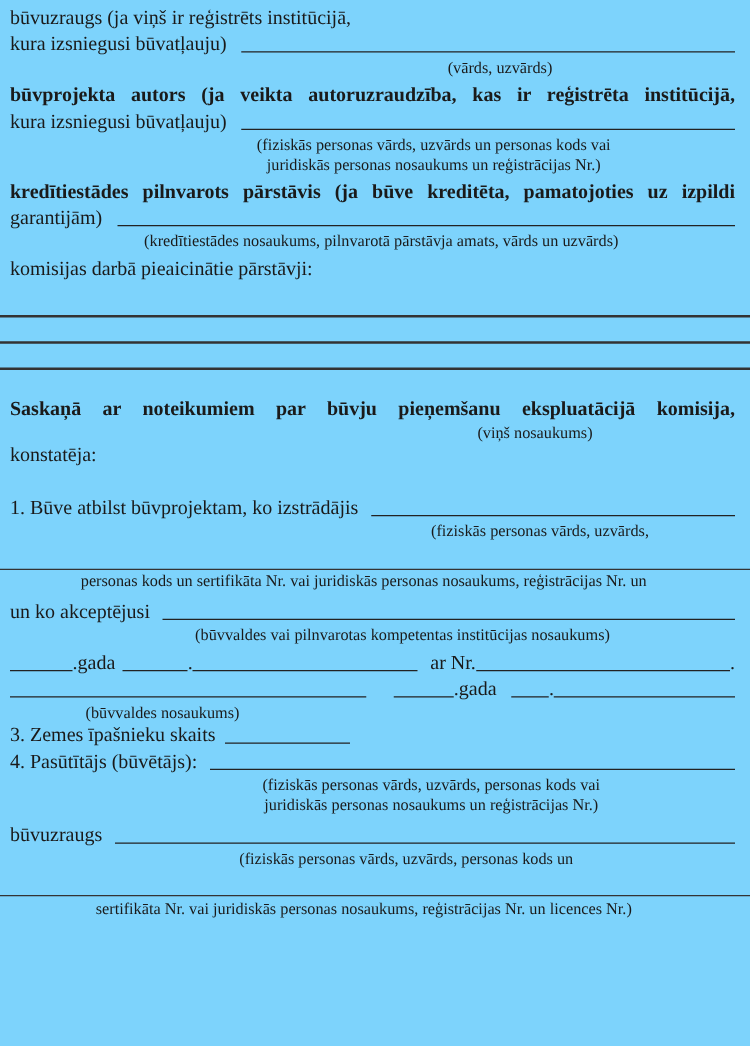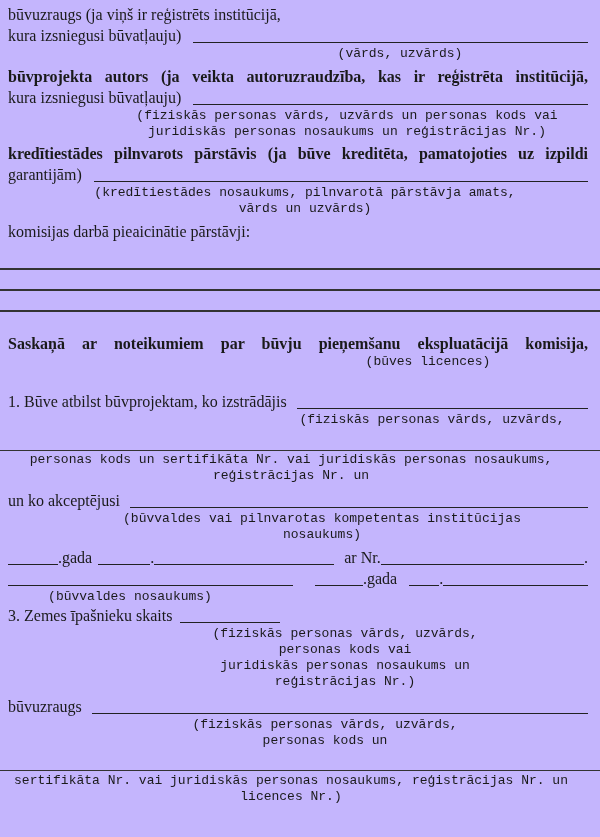--- a/index.html
+++ b/index.html
@@ -1,35 +1,35 @@
 <!DOCTYPE html>
 <html><head>
 <meta charset="utf-8">
 <style>
   html,body { margin:0; padding:0; background:#e8e8e8; }
   .page {
     position:relative;
     width:600px; height:837px;
     margin:0 auto;
-    background:#c4b5fd;
+    background:#7dd3fc;
     color:#1a1a1a;
     font-family:"Liberation Serif", serif;
     font-size:16px;
     line-height:21px;
     box-sizing:border-box;
     padding-top:4px;
     overflow:hidden;
   }
   .row { padding-left:8px; padding-right:12px; }
   .just { text-align:justify; text-align-last:justify;font-weight:bold; }
   .fl { display:flex; align-items:baseline; }
   .fl .lbl { white-space:nowrap; flex:0 0 auto; }
   .bl { border-bottom:1px solid #222; position:relative; top:2px; flex:0 0 auto; }
   .grow { flex:1 1 auto; }
-  .cap { font-size:13px; line-height:16px; text-align:center;font-family:Liberation Mono, monospace; }
+  .cap { font-size:13px; line-height:16px; text-align:center; }
   .hr { border-bottom:2px solid #333; height:0; }
 </style>
 </head>
 <body>
 
 <div class="page">
 
   <div class="row">būvuzraugs (ja viņš ir reģistrēts institūcijā,</div>
   <div class="row fl">
     <span class="lbl">kura izsniegusi būvatļauju)</span>
@@ -51,21 +51,22 @@
     <span class="bl grow" style="margin-left:12px"></span>
   </div>
   <div class="cap" style="margin-left:90px;width:430px">(kredītiestādes nosaukums, pilnvarotā pārstāvja amats, vārds un uzvārds)</div>
 
   <div class="row" style="margin-top:4px">komisijas darbā pieaicinātie pārstāvji:</div>
   <div class="hr" style="margin-top:26px"></div>
   <div class="hr" style="margin-top:19px"></div>
   <div class="hr" style="margin-top:19px"></div>
 
   <div class="row just" style="margin-top:21px">Saskaņā ar noteikumiem par būvju pieņemšanu ekspluatācijā komisija,</div>
-  <div class="cap" style="margin-left:270px;width:316px">(būves licences)</div>
+  <div class="cap" style="margin-left:270px;width:316px">(viņš nosaukums)</div>
+  <div class="row">konstatēja:</div>
 
   <div class="row fl" style="margin-top:21px">
     <span class="lbl">1. Būve atbilst būvprojektam, ko izstrādājis</span>
     <span class="bl grow" style="margin-left:10px"></span>
   </div>
   <div class="cap" style="margin-left:280px;width:304px">(fiziskās personas vārds, uzvārds,</div>
   <div class="hr" style="margin-top:22px;border-bottom-width:1px"></div>
   <div class="cap" style="margin-top:1px;margin-left:8px;width:566px">personas kods un sertifikāta Nr. vai juridiskās personas nosaukums, reģistrācijas Nr. un</div>
 
   <div class="row fl" style="margin-top:6px">
@@ -93,20 +94,24 @@
     <span class="lbl">.</span>
     <span class="bl grow"></span>
   </div>
   <div class="cap" style="margin-left:40px;width:180px">(būvvaldes nosaukums)</div>
 
   <div class="row fl">
     <span class="lbl">3. Zemes īpašnieku skaits</span>
     <span class="bl" style="width:100px;margin-left:8px"></span>
   </div>
 
+  <div class="row fl">
+    <span class="lbl">4. Pasūtītājs (būvētājs):</span>
+    <span class="bl grow" style="margin-left:10px"></span>
+  </div>
   <div class="cap" style="margin-left:180px;width:330px">(fiziskās personas vārds, uzvārds, personas kods vai</div>
   <div class="cap" style="margin-left:180px;width:330px">juridiskās personas nosaukums un reģistrācijas Nr.)</div>
 
   <div class="row fl" style="margin-top:6px">
     <span class="lbl">būvuzraugs</span>
     <span class="bl grow" style="margin-left:10px"></span>
   </div>
   <div class="cap" style="margin-left:170px;width:310px">(fiziskās personas vārds, uzvārds, personas kods un</div>
   <div class="hr" style="margin-top:21px;border-bottom-width:1px"></div>
   <div class="cap" style="margin-top:2px;margin-left:8px;width:566px">sertifikāta Nr. vai juridiskās personas nosaukums, reģistrācijas Nr. un licences Nr.)</div>

